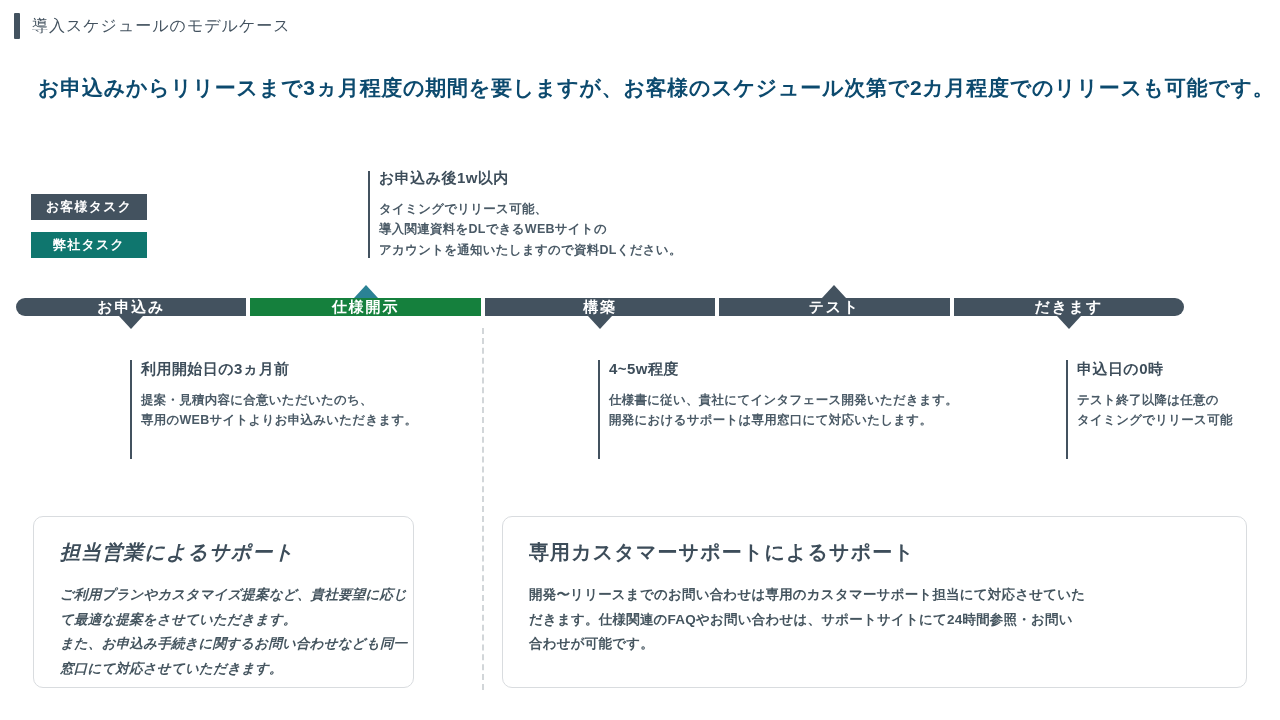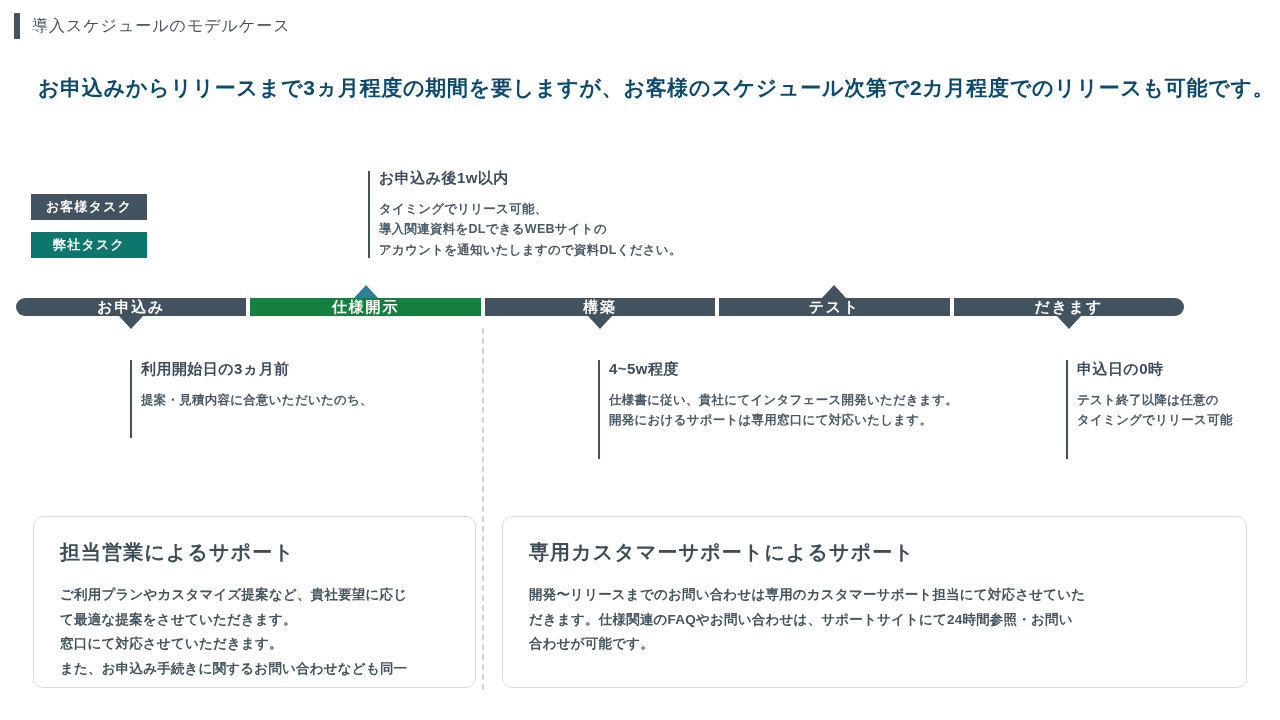--- a/index.html
+++ b/index.html
@@ -176,21 +176,21 @@
   }
 
   
   .support-card {
     position: absolute;
     border: 1px solid #d9dcdf;
     border-radius: 10px;
     background: #ffffff;
     padding: 22px 26px 20px 26px;
   }
-  .support-card.sales    { left: 33px;  top: 516px; width: 443px; height: 172px; }
+  .support-card.sales    { left: 33px;  top: 516px; width: 381px; height: 172px; font-style: italic; }
   .support-card.customer { left: 502px; top: 516px; width: 745px; height: 172px; }
 
   .card-title {
     font-size: 20px;
     color: #3d4d5a;
     font-weight: 700;
     letter-spacing: 0.055em;
     white-space: nowrap;
     margin-bottom: 17px;
   }
@@ -247,20 +247,21 @@
     </div>
     <div class="stage cap-right">
       <span>だきます</span>
       <span class="ptr-down"></span>
     </div>
   </div>
 
   <div class="callout below-apply">
     <div class="callout-title">利用開始日の3ヵ月前</div>
     <div class="callout-line">提案・見積内容に合意いただいたのち、</div>
+    <div class="callout-line">専用のWEBサイトよりお申込みいただきます。</div>
   </div>
 
   <div class="callout below-build">
     <div class="callout-title">4~5w程度</div>
     <div class="callout-line">仕様書に従い、貴社にてインタフェース開発いただきます。</div>
     <div class="callout-line">開発におけるサポートは専用窓口にて対応いたします。</div>
   </div>
 
   <div class="callout below-release">
     <div class="callout-title">申込日の0時</div>
@@ -268,22 +269,22 @@
     <div class="callout-line">タイミングでリリース可能</div>
   </div>
 
   <div class="divider"></div>
 
   <div class="support-card sales">
     <div class="card-title">担当営業によるサポート</div>
     <div class="card-body">
       <div class="ln">ご利用プランやカスタマイズ提案など、貴社要望に応じ</div>
       <div class="ln">て最適な提案をさせていただきます。</div>
+      <div class="ln">また、お申込み手続きに関するお問い合わせなども同一</div>
       <div class="ln">窓口にて対応させていただきます。</div>
-      <div class="ln">また、お申込み手続きに関するお問い合わせなども同一</div>
     </div>
   </div>
 
   <div class="support-card customer">
     <div class="card-title">専用カスタマーサポートによるサポート</div>
     <div class="card-body">
       <div class="ln">開発〜リリースまでのお問い合わせは専用のカスタマーサポート担当にて対応させていた</div>
       <div class="ln">だきます。仕様関連のFAQやお問い合わせは、サポートサイトにて24時間参照・お問い</div>
       <div class="ln">合わせが可能です。</div>
     </div>

